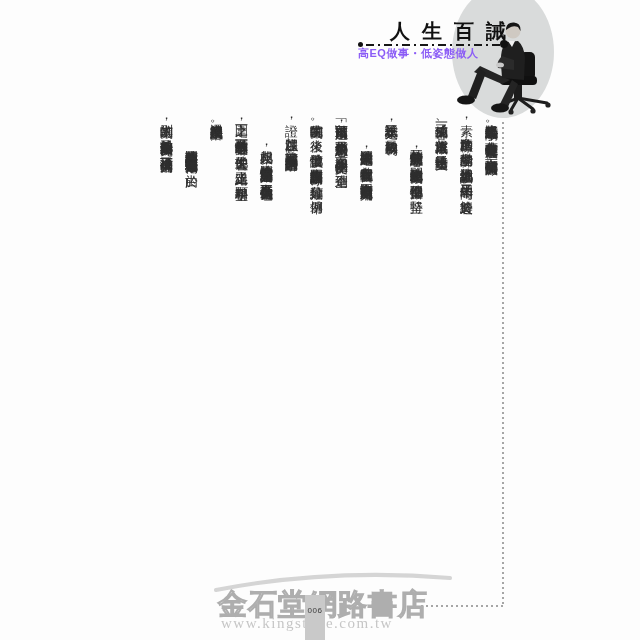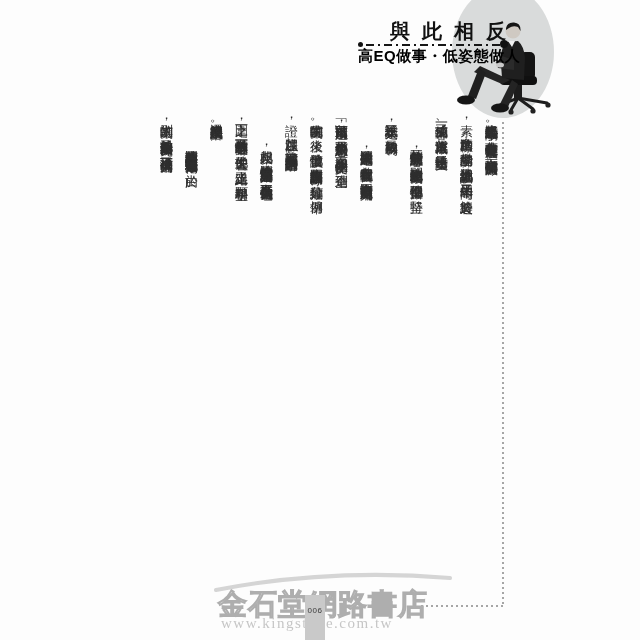--- a/index.html
+++ b/index.html
@@ -11,23 +11,23 @@
   .logo-circle{position:absolute;left:452px;top:-14px;width:102px;height:132px;
                background:#d9dbdb;border-radius:50%;}
   .man-svg{position:absolute;left:452px;top:18px;width:104px;height:100px;}
   .book-title{position:absolute;left:390px;top:21px;font-size:20px;line-height:1;
               font-family:"Liberation Sans", sans-serif;font-weight:bold;
               letter-spacing:12px;color:#111;white-space:nowrap;z-index:5;}
   .title-rule{position:absolute;left:366px;top:44px;width:134px;height:2px;z-index:5;
               background:repeating-linear-gradient(90deg,#161616 0 8px,transparent 8px 12px,#161616 12px 14px,transparent 14px 18px);}
   .rule-dot-left{position:absolute;left:358px;top:42px;width:5px;height:5px;border-radius:50%;background:#111;z-index:5;}
   .rule-dot-right{position:absolute;left:500px;top:40px;width:8px;height:8px;border-radius:50%;background:#111;z-index:5;}
-  .book-subtitle{position:absolute;left:358px;top:48px;font-size:15px;line-height:1;
+  .book-subtitle{position:absolute;left:358px;top:48px;font-size:11px;line-height:1;
                  font-family:"Liberation Sans", sans-serif;font-weight:bold;
-                 letter-spacing:0.5px;color:#000000;white-space:nowrap;z-index:5;}
+                 letter-spacing:0.5px;color:#8b5cf6;white-space:nowrap;z-index:5;}
 
   
   .dotted-v{position:absolute;left:502px;top:122px;width:2px;height:484px;
             background:repeating-linear-gradient(180deg,#a6a6a6 0 2px,transparent 2px 5px);}
   .dotted-h{position:absolute;left:421px;top:605px;width:83px;height:2px;
             background:repeating-linear-gradient(90deg,#a6a6a6 0 2px,transparent 2px 5px);}
 
   
   .text-block{position:absolute;left:152px;top:114px;width:352px;height:490px;
               writing-mode:vertical-rl;z-index:2;}
@@ -85,21 +85,21 @@
 
     <path d="M50,38 Q44,44 46,50 L62,52 L62,42 Z" fill="#2b2b2b"></path>
     <ellipse cx="48" cy="47" rx="4" ry="2.5" fill="#c9c9c9"></ellipse>
 
     <path d="M56,23 L60,29 L63,23 Z" fill="#f2f2f2"></path>
 
     <circle cx="61" cy="13" r="7.5" fill="#cfc9c2"></circle>
     <path d="M54,12 Q54,4 62,4.5 Q69,5 68.5,13 L66,9 Q61,7 57,10 Z" fill="#151515"></path>
   </svg>
 
-  <div class="book-title">與此相反</div>
+  <div class="book-title">人生百誡</div>
   <div class="title-rule"></div>
   <div class="rule-dot-left"></div>
   <div class="rule-dot-right"></div>
   <div class="book-subtitle">高EQ做事・低姿態做人</div>
 
   <div class="dotted-v"></div>
   <div class="dotted-h"></div>
 
   <div class="text-block" id="text-block">
       <div class="t-col">起來比幾千匹馬還要吵鬧。史蒂芬生在嘲笑聲中沒有後退，而把嘲笑當作覺醒的激</div>

